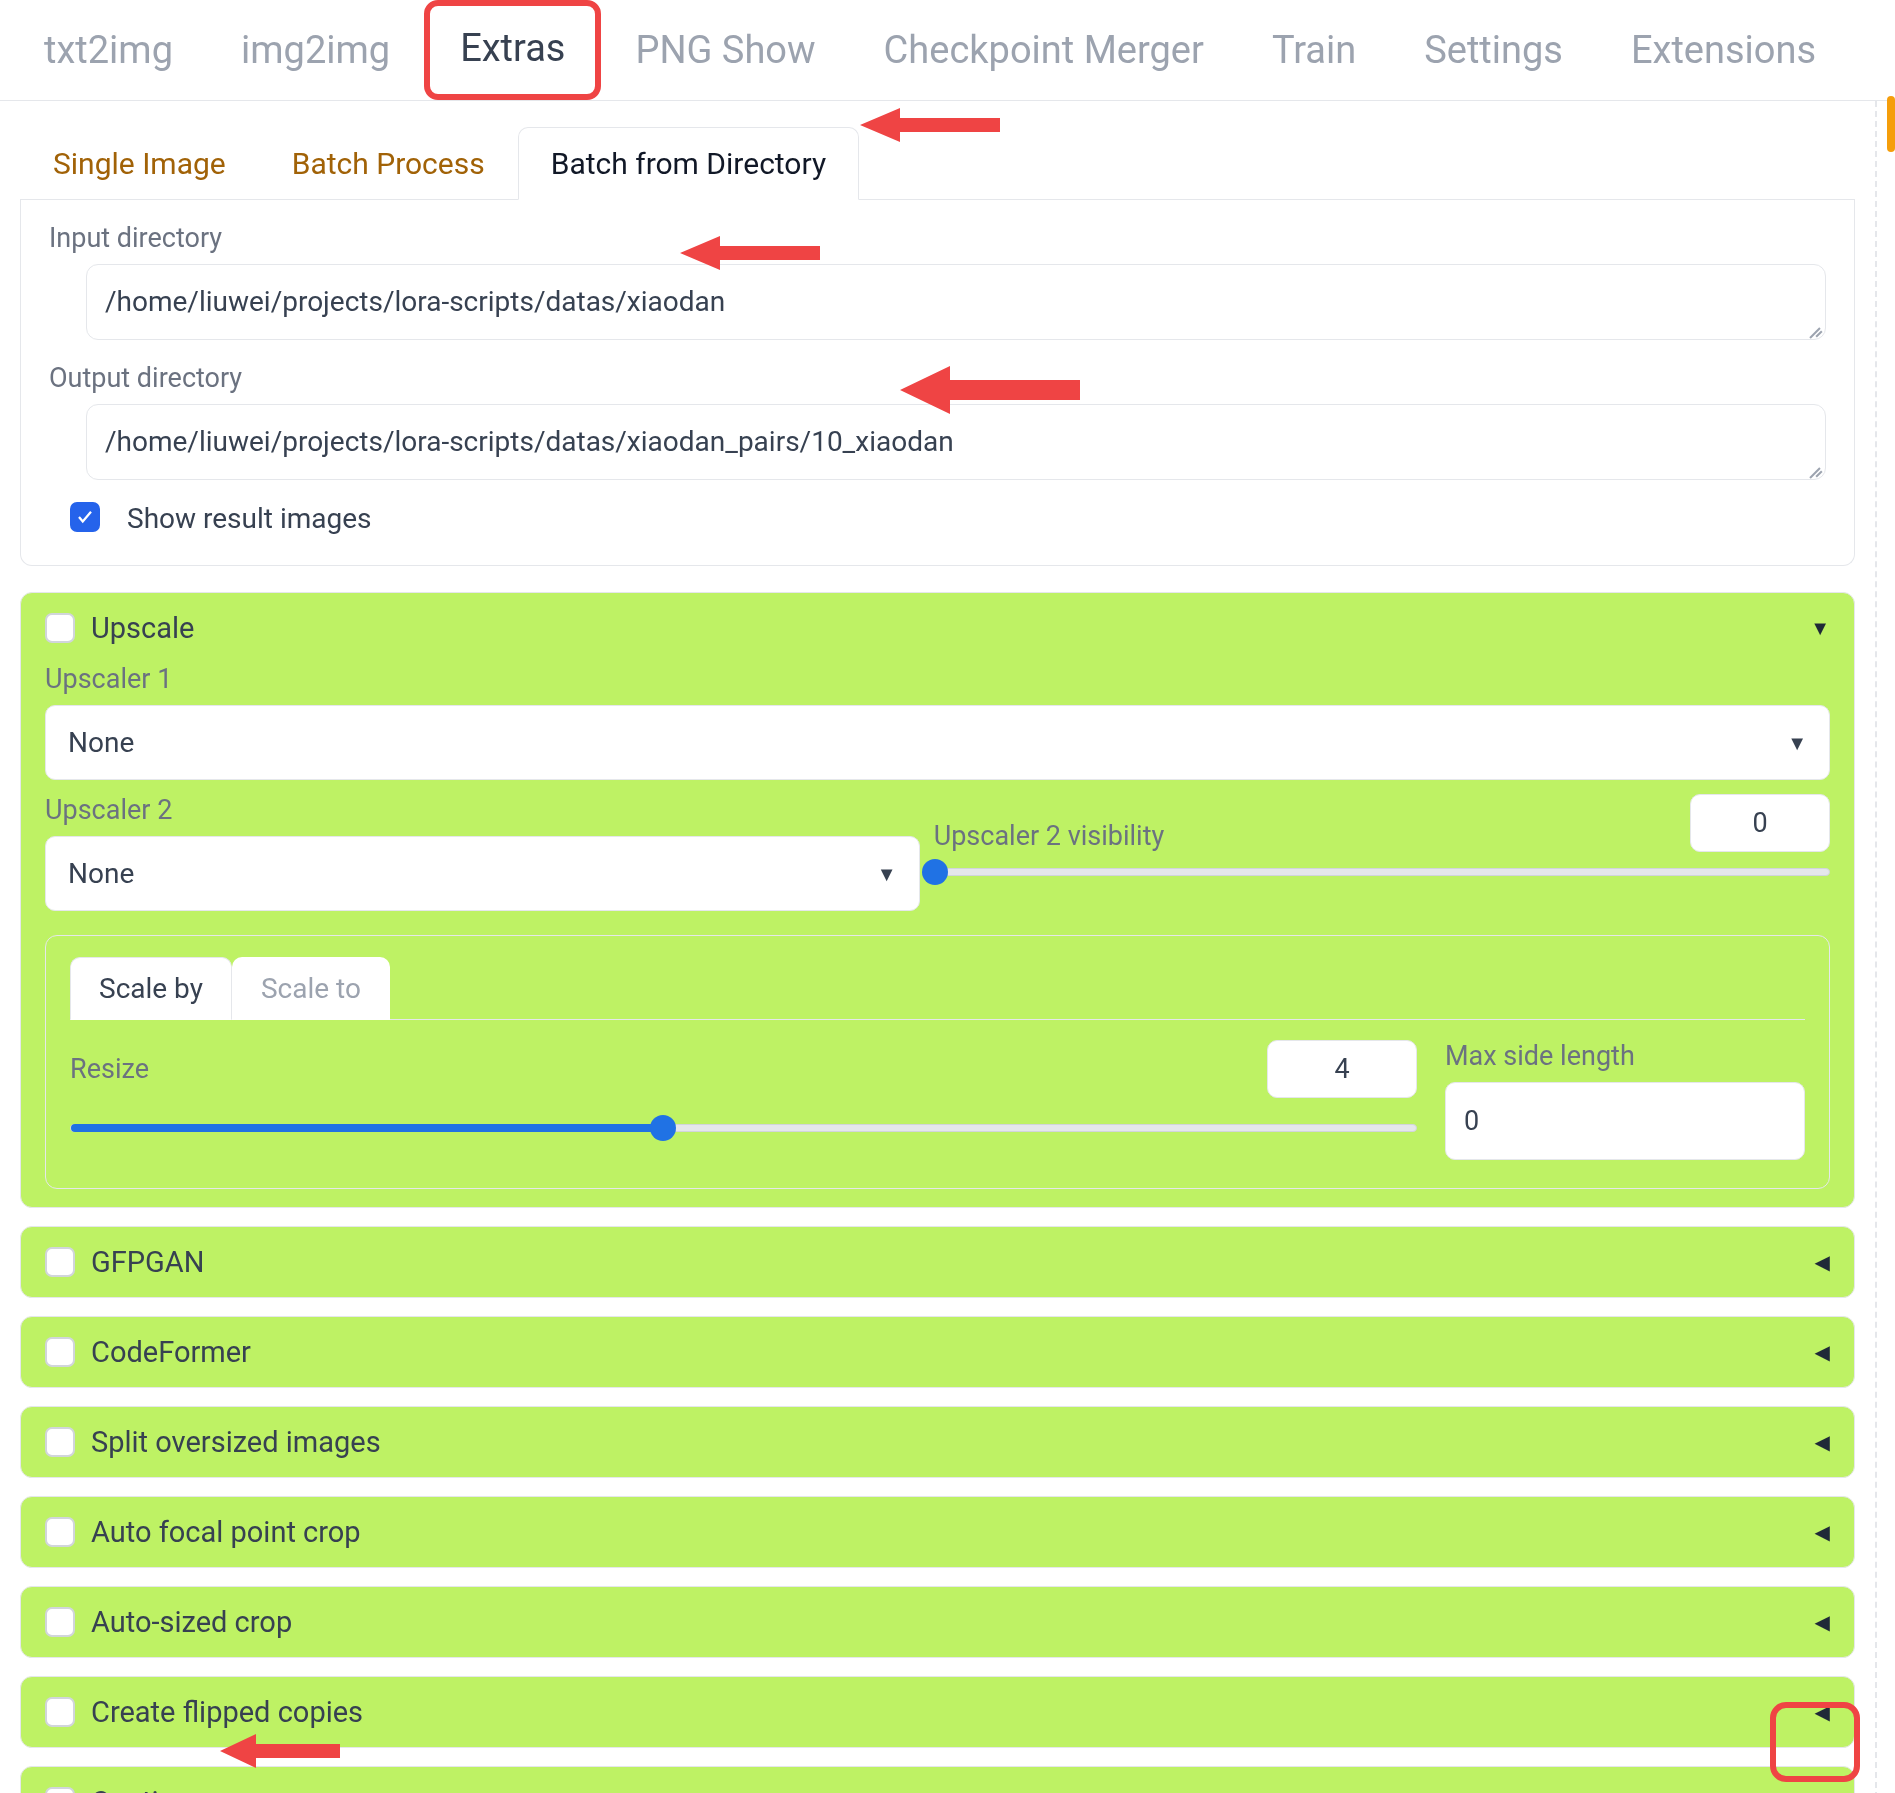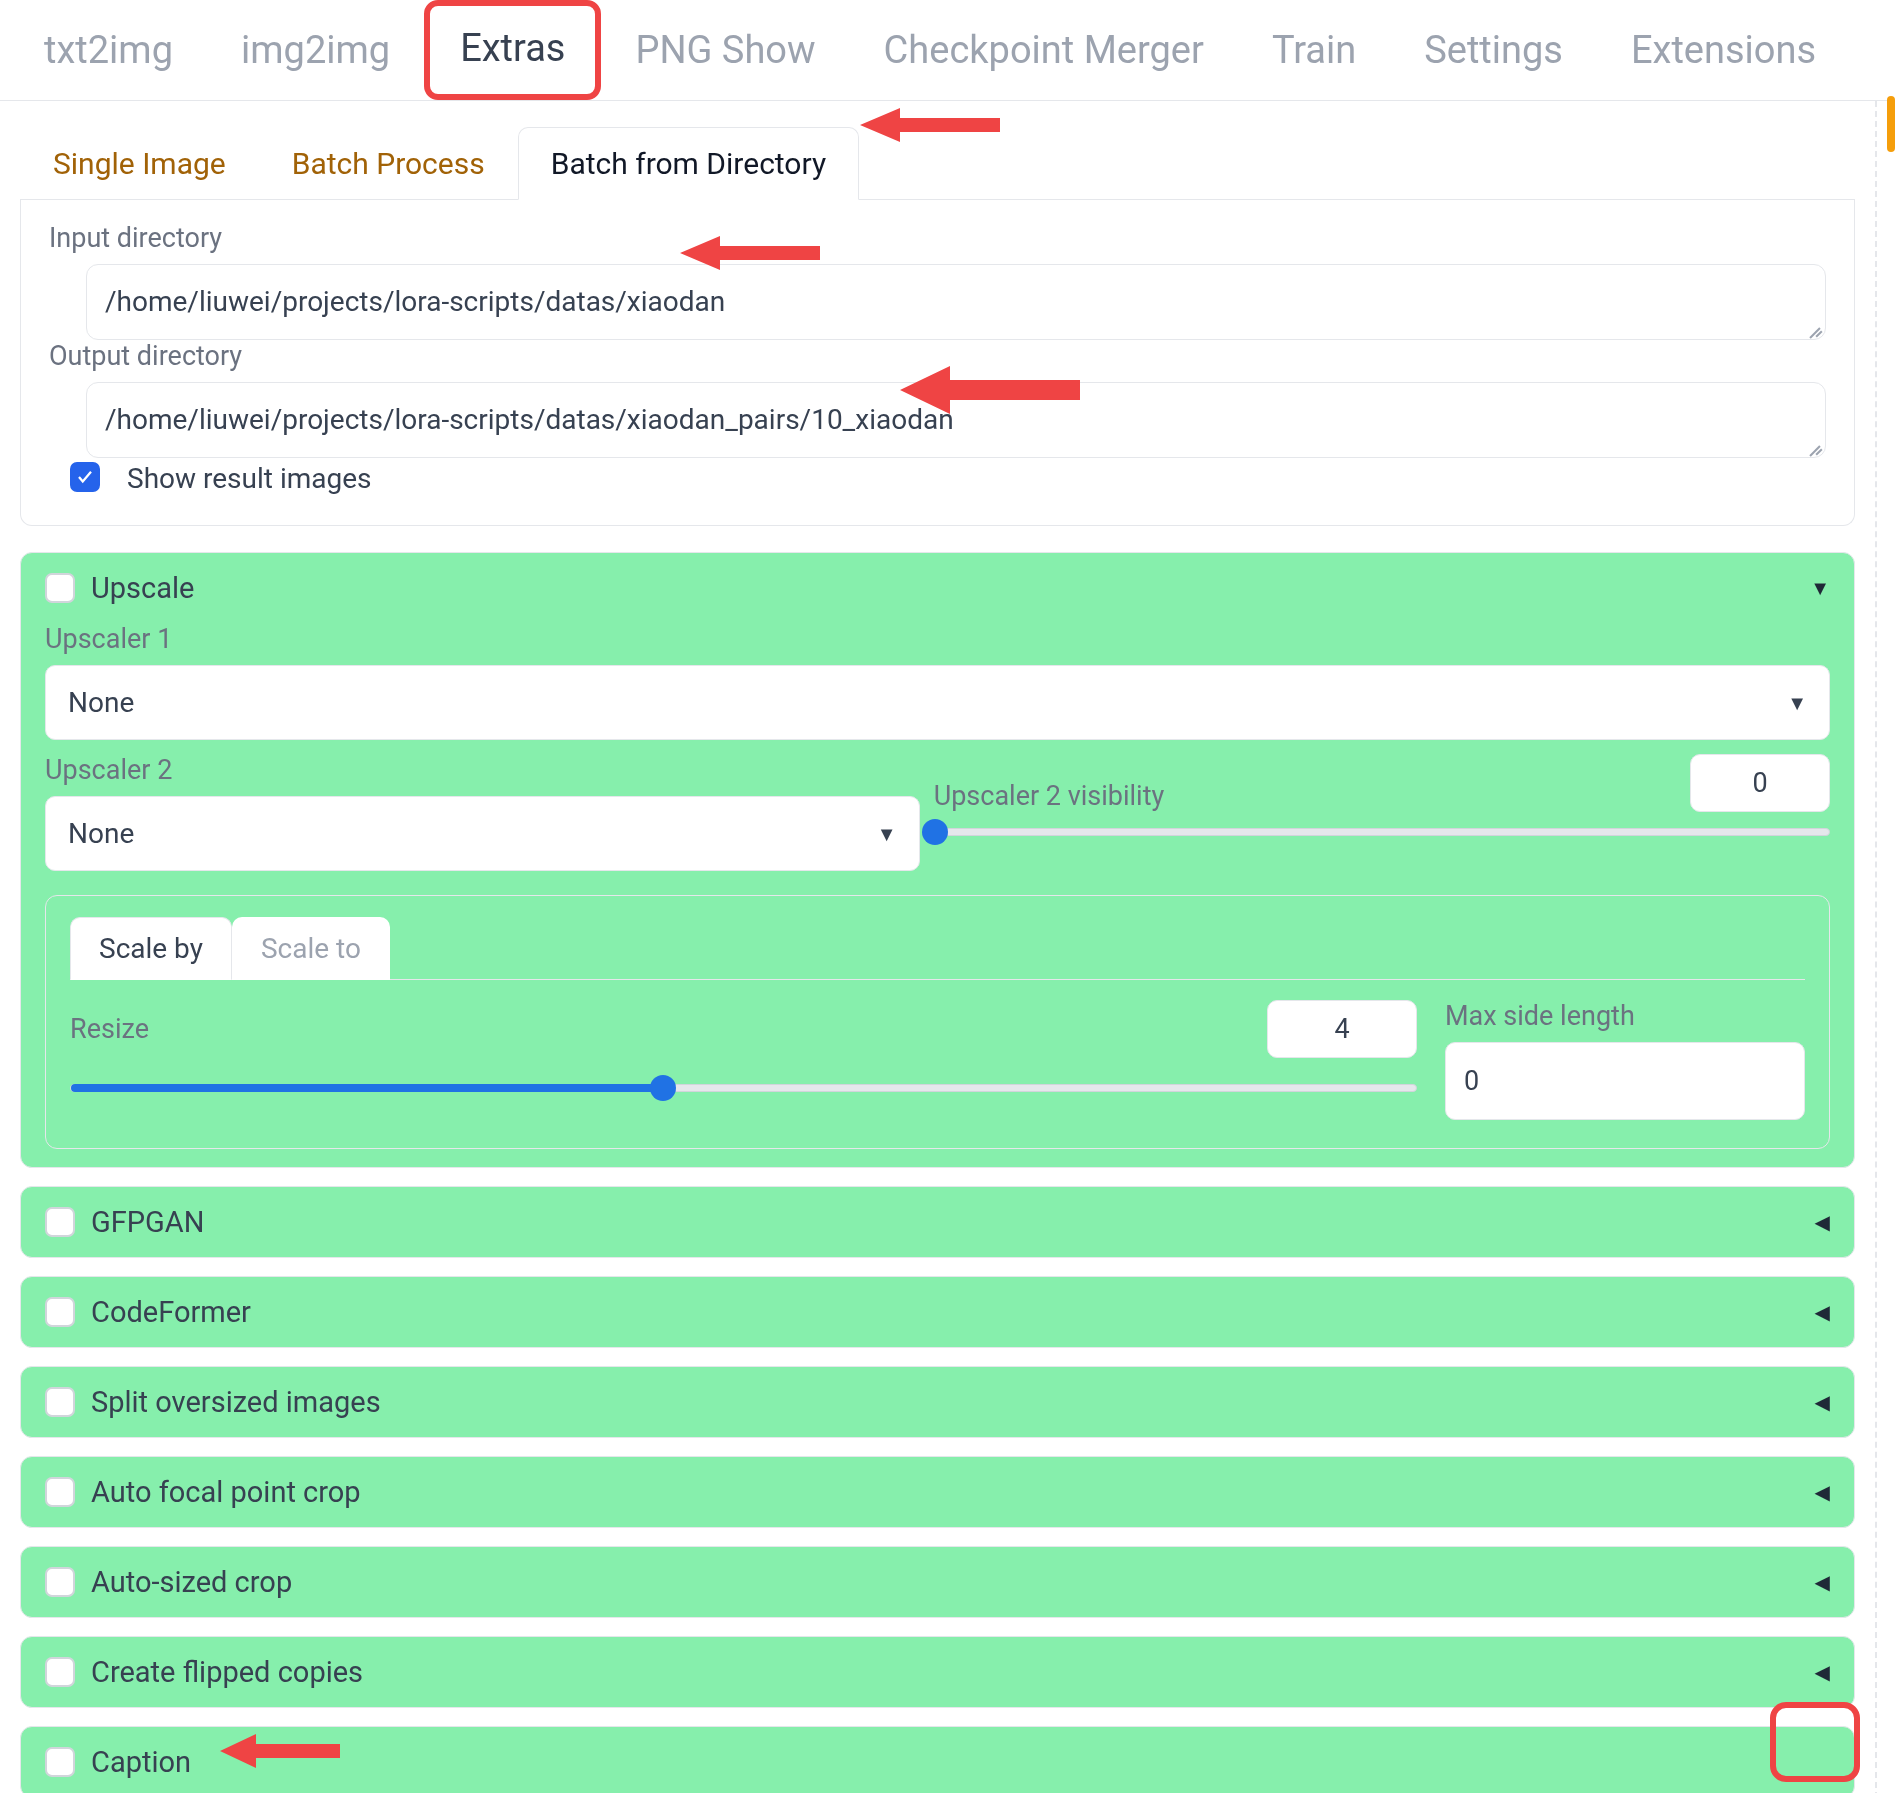--- a/index.html
+++ b/index.html
@@ -95,20 +95,21 @@
     font-size: 28px;
     color: #374151;
     background: #fff;
     resize: both;
     min-height: 76px;
     font-family: inherit;
     position: relative;
   }
   .textarea-wrap {
     position: relative;
+    margin-bottom: 22px;
     padding-left: 37px;
   }
   .resize-handle {
     position: absolute;
     right: 4px;
     bottom: 4px;
     width: 18px;
     height: 18px;
     pointer-events: none;
   }
@@ -148,21 +149,21 @@
     border-color: #2563eb;
   }
   .chk.checked svg { display: block; }
   .chk svg { display: none; width: 18px; height: 18px; stroke: #fff; stroke-width: 3; fill: none; }
 
   .section {
     border: 1px solid #e5e7eb;
     border-radius: 12px;
     padding: 18px 24px;
     margin-bottom: 18px;
-    background: #86efac;
+    background: #bef264;
   }
   .section-header {
     display: flex;
     align-items: center;
     gap: 16px;
   }
   .section-title {
     color: #374151;
     font-size: 29px;
     flex: 1;

